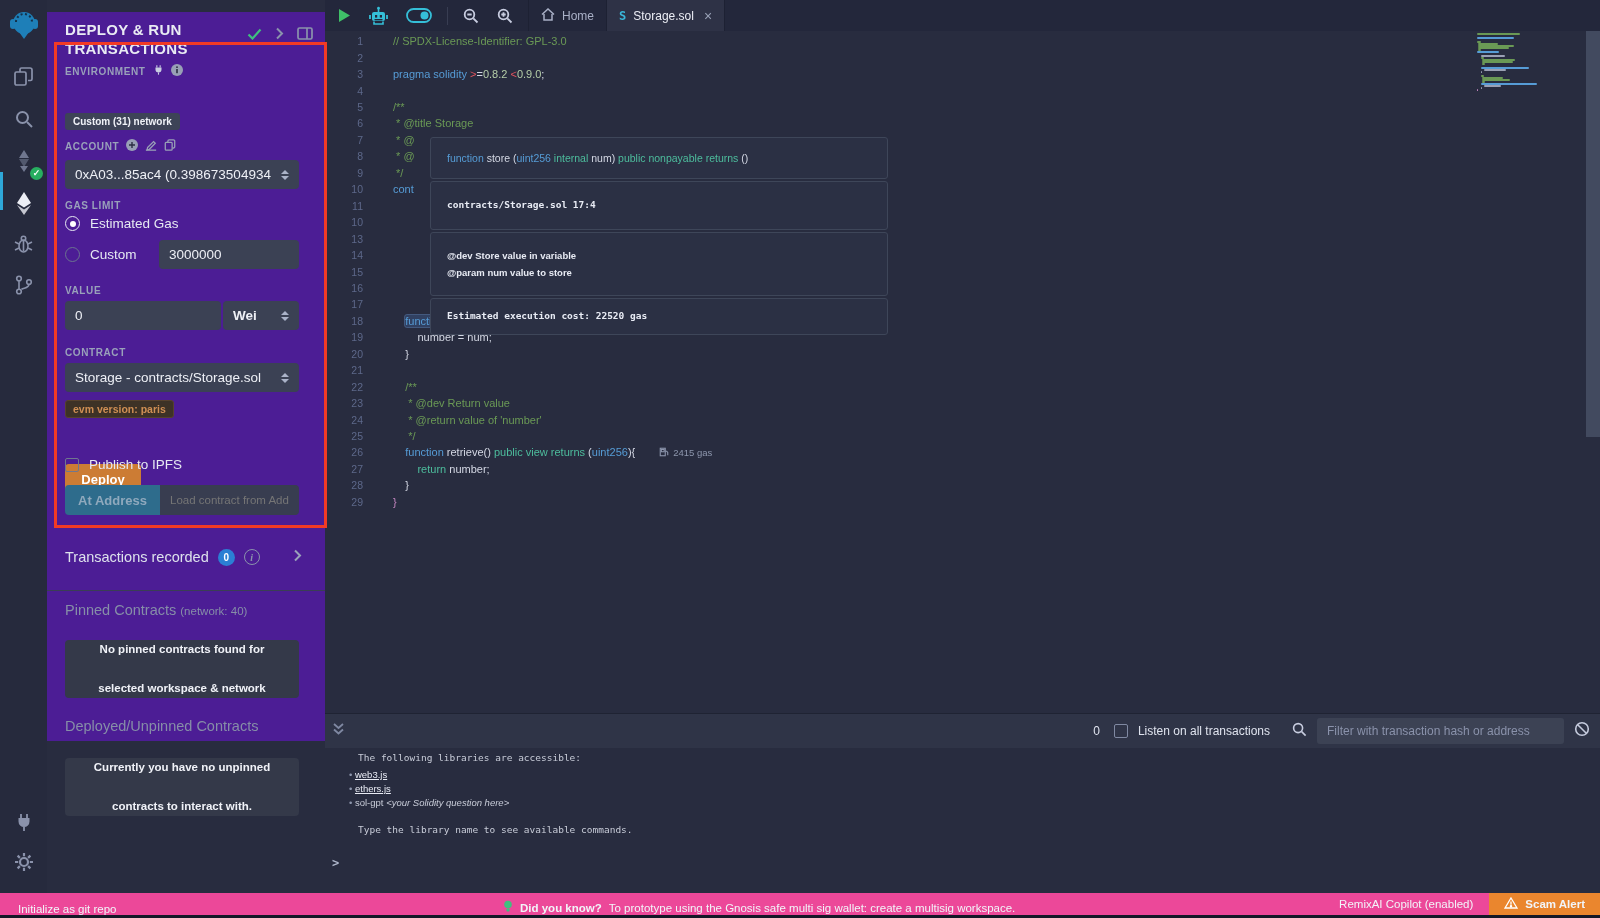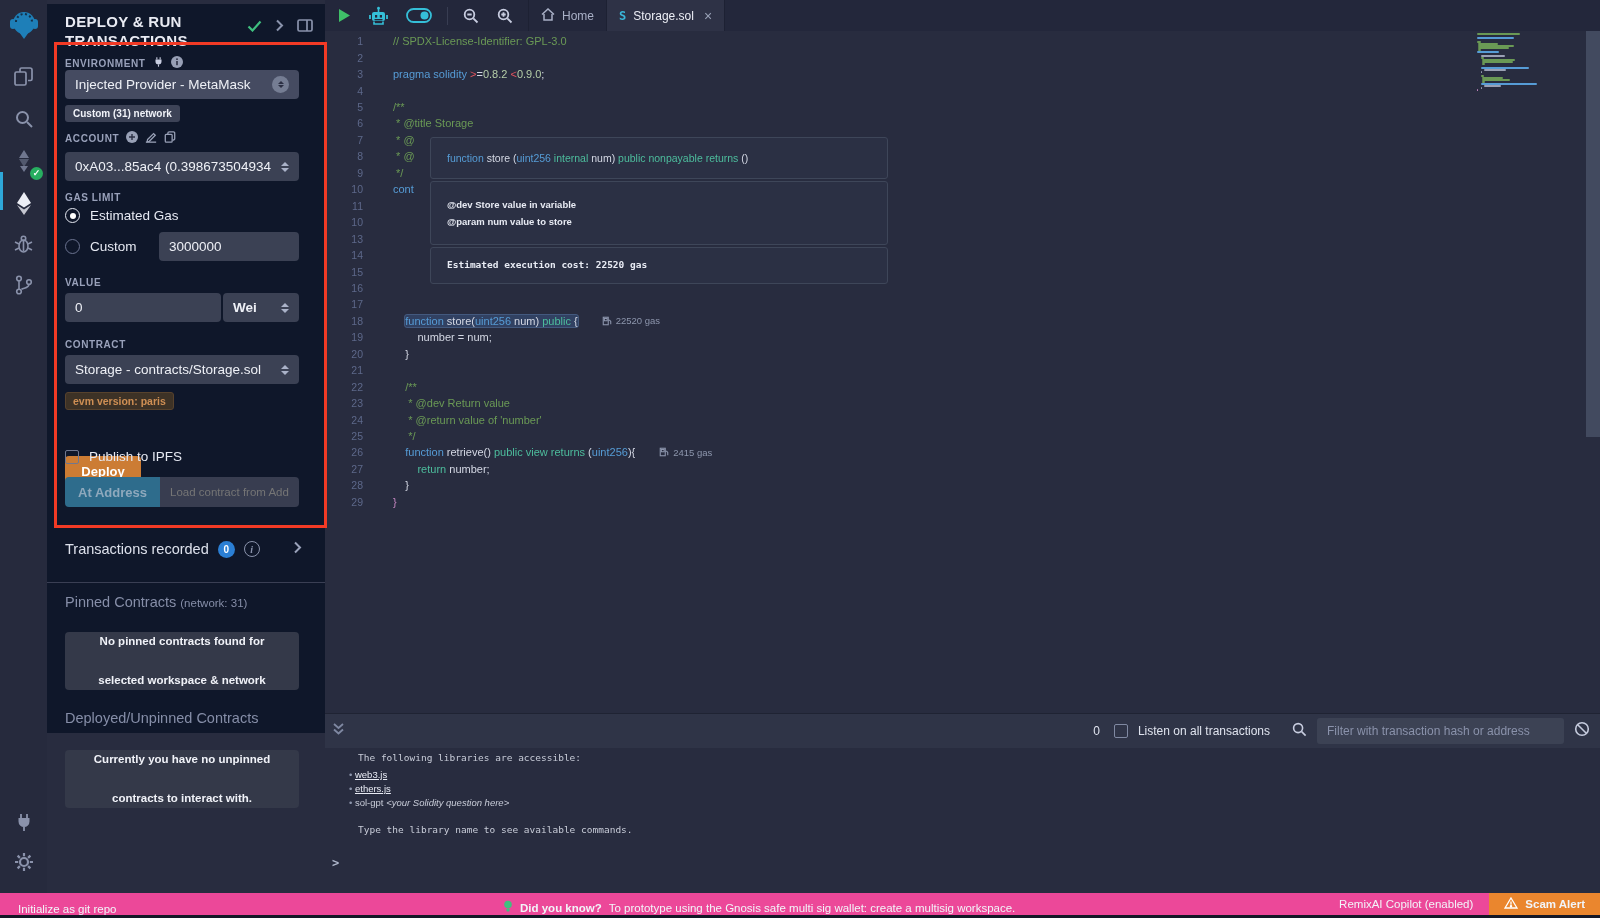--- a/index.html
+++ b/index.html
@@ -7,21 +7,21 @@
   .app{position:relative;width:1600px;height:918px;overflow:hidden;background:#282c3f;}
 
   
   .iconbar{position:absolute;left:0;top:0;width:47px;height:893px;background:#262a3d;display:flex;flex-direction:column;align-items:center;z-index:5;}
   .ic{width:47px;height:34px;display:flex;align-items:center;justify-content:center;color:#858dا5;}
   .ic svg{display:block;}
   .active-bar{position:absolute;left:0;top:172px;width:3px;height:38px;background:#2ea7d8;}
   .badge-check{position:absolute;right:4px;bottom:-2px;width:13px;height:13px;border-radius:50%;background:#27ae60;color:#fff;font-size:9px;line-height:13px;text-align:center;font-weight:bold;}
 
   
-  .sidepanel{position:absolute;left:47px;top:4px;width:278px;height:729px;background:#0f172a;z-index:4;}
+  .sidepanel{position:absolute;left:47px;top:12px;width:278px;height:729px;background:#4c1d95;z-index:4;}
   .panel-title{position:absolute;left:18px;top:8px;width:170px;font-size:15px;font-weight:bold;color:#e9ebf3;line-height:19px;letter-spacing:.3px;}
   .panel-hicons{position:absolute;right:12px;top:14px;display:flex;gap:13px;align-items:center;}
   .lbl{position:absolute;left:18px;font-size:10px;font-weight:bold;letter-spacing:.6px;color:#99a1ba;display:flex;align-items:center;gap:7px;}
   .sel,.inp{position:absolute;height:29px;border-radius:4px;font-size:13.5px;color:#eef0f6;display:flex;align-items:center;padding:0 10px;}
   .sel{background:#454b61;}
   .inp{background:#3b4154;}
   .caret{display:inline-flex;flex-direction:column;gap:2px;margin-left:auto;}
   .caret i{width:0;height:0;border-left:4px solid transparent;border-right:4px solid transparent;}
   .caret .up{border-bottom:4px solid #aab2c8;}
   .caret .dn{border-top:4px solid #aab2c8;}
@@ -201,27 +201,20 @@
             </g>
             <path d="M4.5 6h11v3.5a5.5 5.5 0 0 1-11 0z" fill="#c8cde0"></path>
             <path d="M10 15v4" stroke="#c8cde0" stroke-width="2"></path>
           </svg></span>
       <span><svg width="12" height="12" viewBox="0 0 12 12">
             <circle cx="6" cy="6" r="6" fill="#98a0b6"></circle>
             <rect x="5.2" y="5" width="1.6" height="4.2" fill="#2b2f43"></rect>
             <rect x="5.2" y="2.4" width="1.6" height="1.6" fill="#2b2f43"></rect>
           </svg></span>
     </div>
-    <div class="sel" style="left:18px;top:66px;width:234px">
-      <span>Injected Provider - MetaMask</span>
-      <span class="selcircle">
-          <i class="up"></i>
-          <i class="dn"></i>
-        </span>
-    </div>
     <div class="netbadge">Custom (31) network</div>
 
     <div class="lbl" style="top:127px">
       <span>ACCOUNT</span>
       <span><svg width="12" height="12" viewBox="0 0 12 12">
             <circle cx="6" cy="6" r="6" fill="#98a0b6"></circle>
             <path d="M6 3v6M3 6h6" stroke="#2b2f43" stroke-width="1.4"></path>
           </svg></span>
       <span><svg width="12" height="12" viewBox="0 0 14 14" fill="none" stroke="#98a0b6" stroke-width="1.5">
             <path d="M1 13h12"></path>
@@ -290,21 +283,21 @@
       <span class="bluecount">0</span>
       <span class="infocirc">i</span>
       <span style="margin-left:24px"><svg width="9" height="13" viewBox="0 0 9 13" fill="none" stroke="#9aa2ba" stroke-width="2">
             <path d="M2 1.5l5 5-5 5"></path>
           </svg></span>
     </div>
 
     <div class="divider"></div>
 
     <div class="sechead" style="top:590px">
-      <span>Pinned Contracts</span> <small>(network: 31)</small>
+      <span>Pinned Contracts</span> <small>(network: 40)</small>
     </div>
     <div class="emptybox" style="top:628px">
       <span>No pinned contracts found for</span>
       <span>selected workspace &amp; network</span>
     </div>
 
     <div class="sechead" style="top:706px"><span>Deployed/Unpinned Contracts</span></div>
     <div class="emptybox" style="top:746px">
       <span>Currently you have no unpinned</span>
       <span>contracts to interact with.</span>
@@ -426,20 +419,21 @@
           <div style="top: 48px; left: 4.5px; width: 3.6px; background: rgb(106, 153, 85);"></div>
           <div style="top: 50px; left: 3.6px; width: 56.4px; background: rgb(86, 156, 214);"></div>
           <div style="top: 52px; left: 7.2px; width: 16.8px; background: rgb(154, 160, 180);"></div>
           <div style="top: 54px; left: 3.6px; width: 1.2px; background: rgb(154, 160, 180);"></div>
           <div style="top: 56px; left: 0px; width: 1.2px; background: rgb(197, 134, 192);"></div>
         </div>
       <div class="escroll"></div>
 
       <div class="tooltip">
         <div class="tt sig" id="tt-sig"><span class="kw">function</span><span class="tx"> store (</span><span class="kw">uint256</span><span class="tx"> </span><span class="gr">internal</span><span class="tx"> num) </span><span class="gr">public</span><span class="tx"> </span><span class="gr">nonpayable</span><span class="tx"> </span><span class="gr">returns</span><span class="tx"> ()</span></div>
+        <div class="tt loc">contracts/Storage.sol 17:4</div>
         <div class="tt doc">
           <div>@dev Store value in variable</div>
           <div>@param num value to store</div>
         </div>
         <div class="tt cost">Estimated execution cost: 22520 gas</div>
       </div>
     </div>
 
     <div class="termhead">
       <div style="margin-left:7px">

